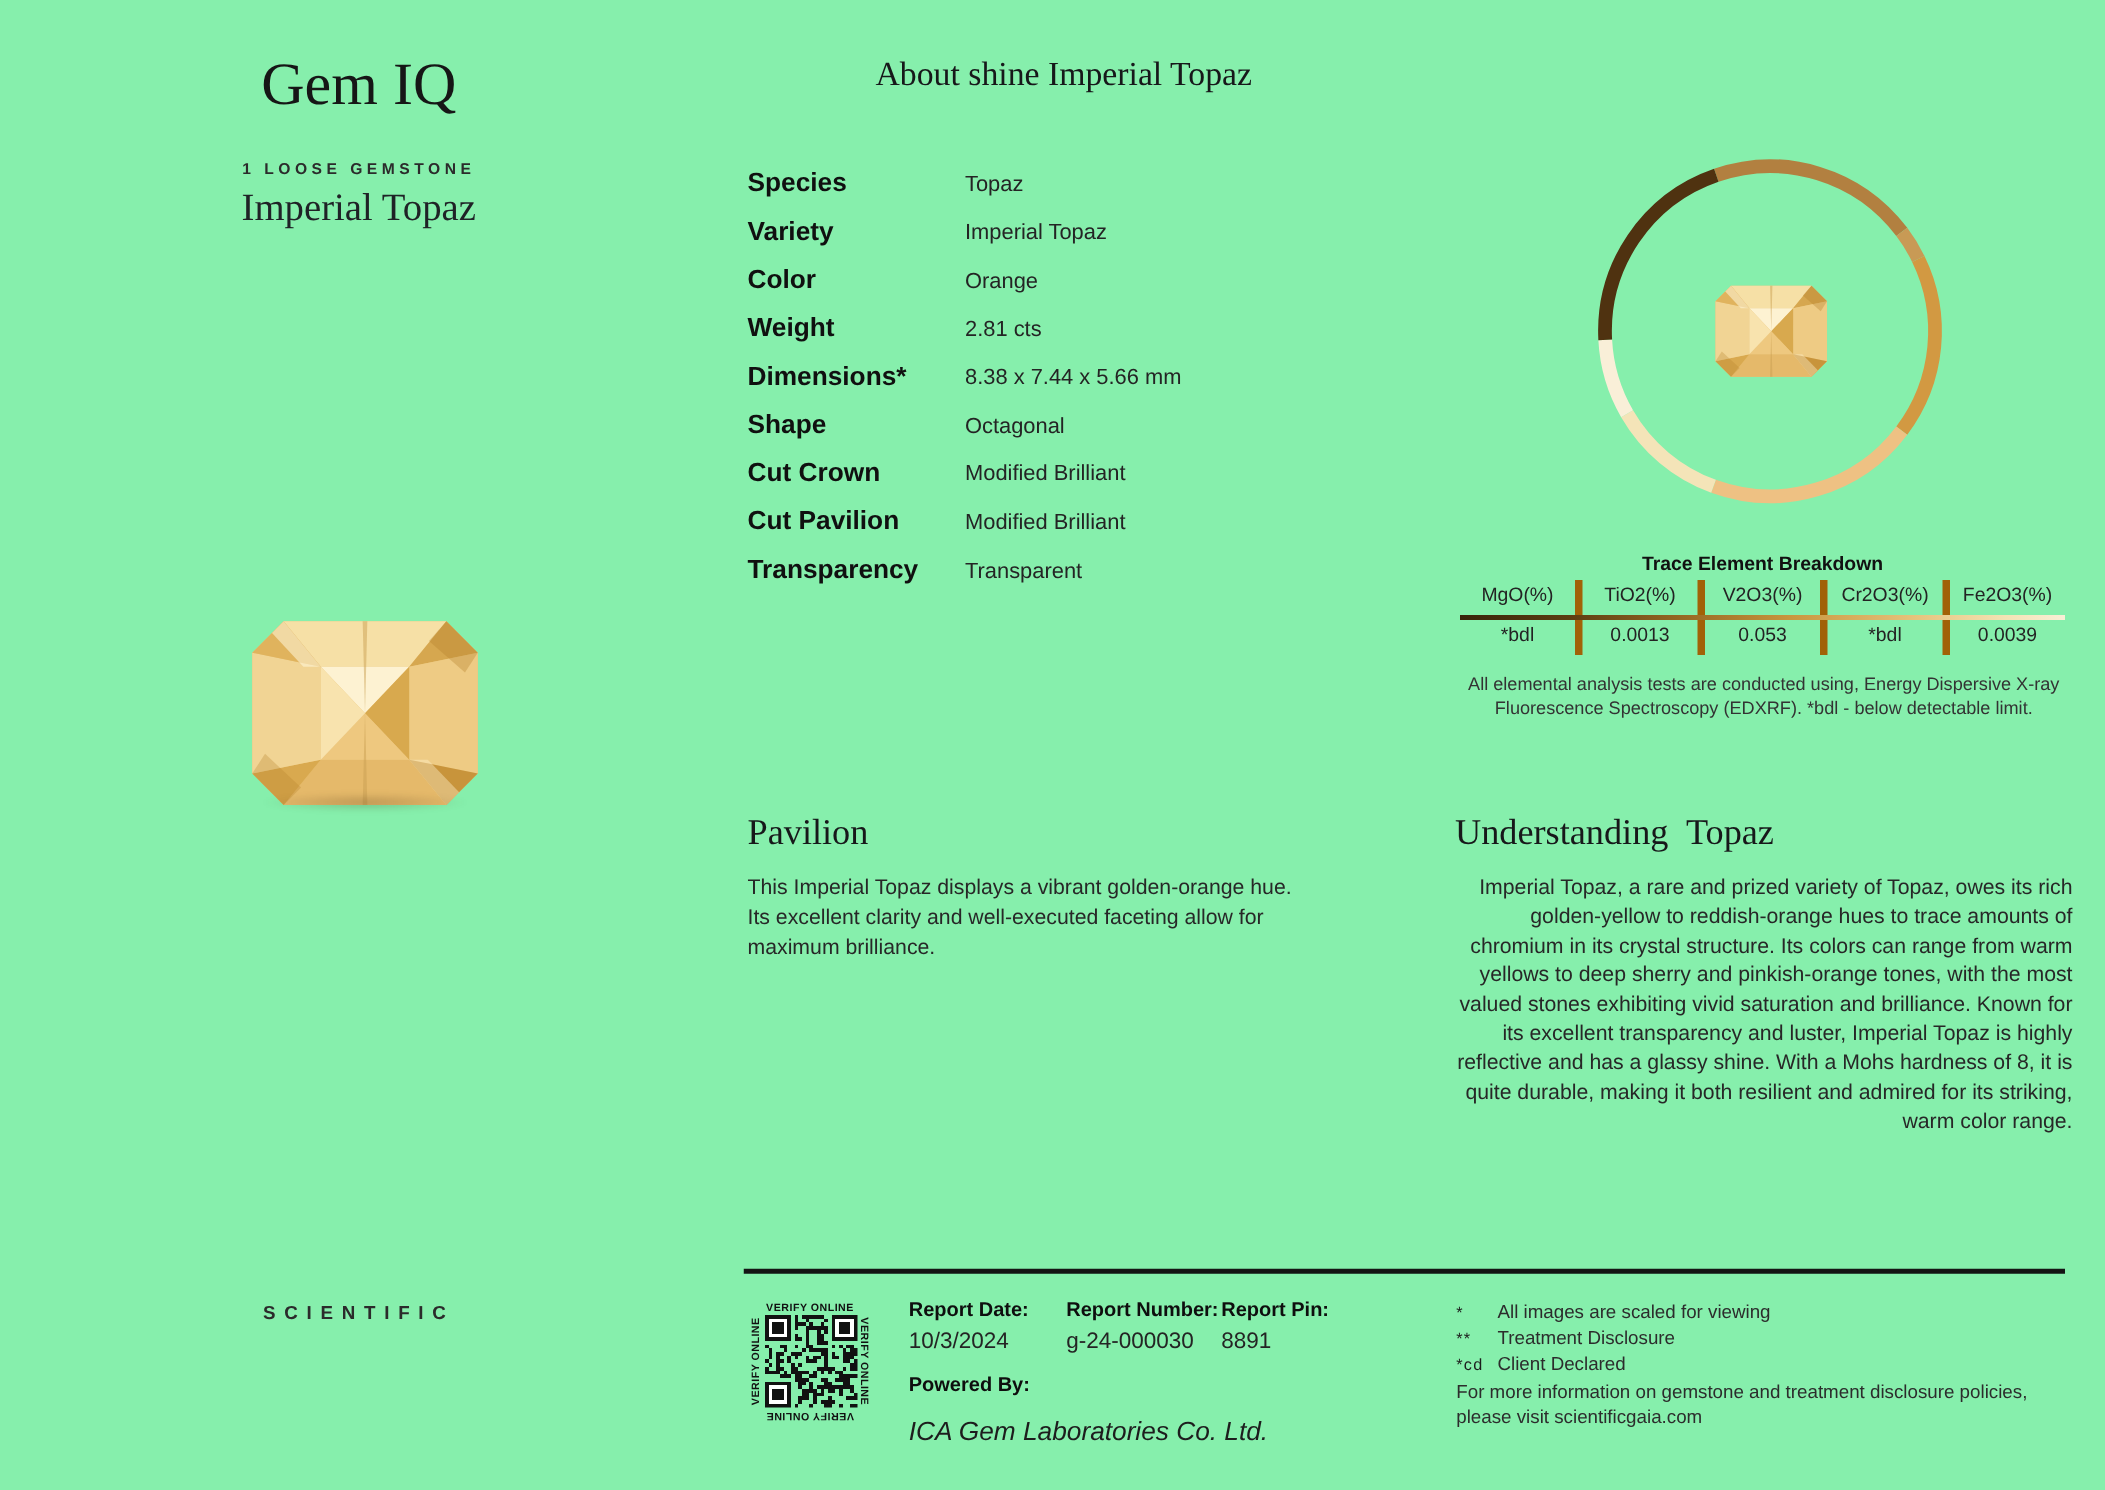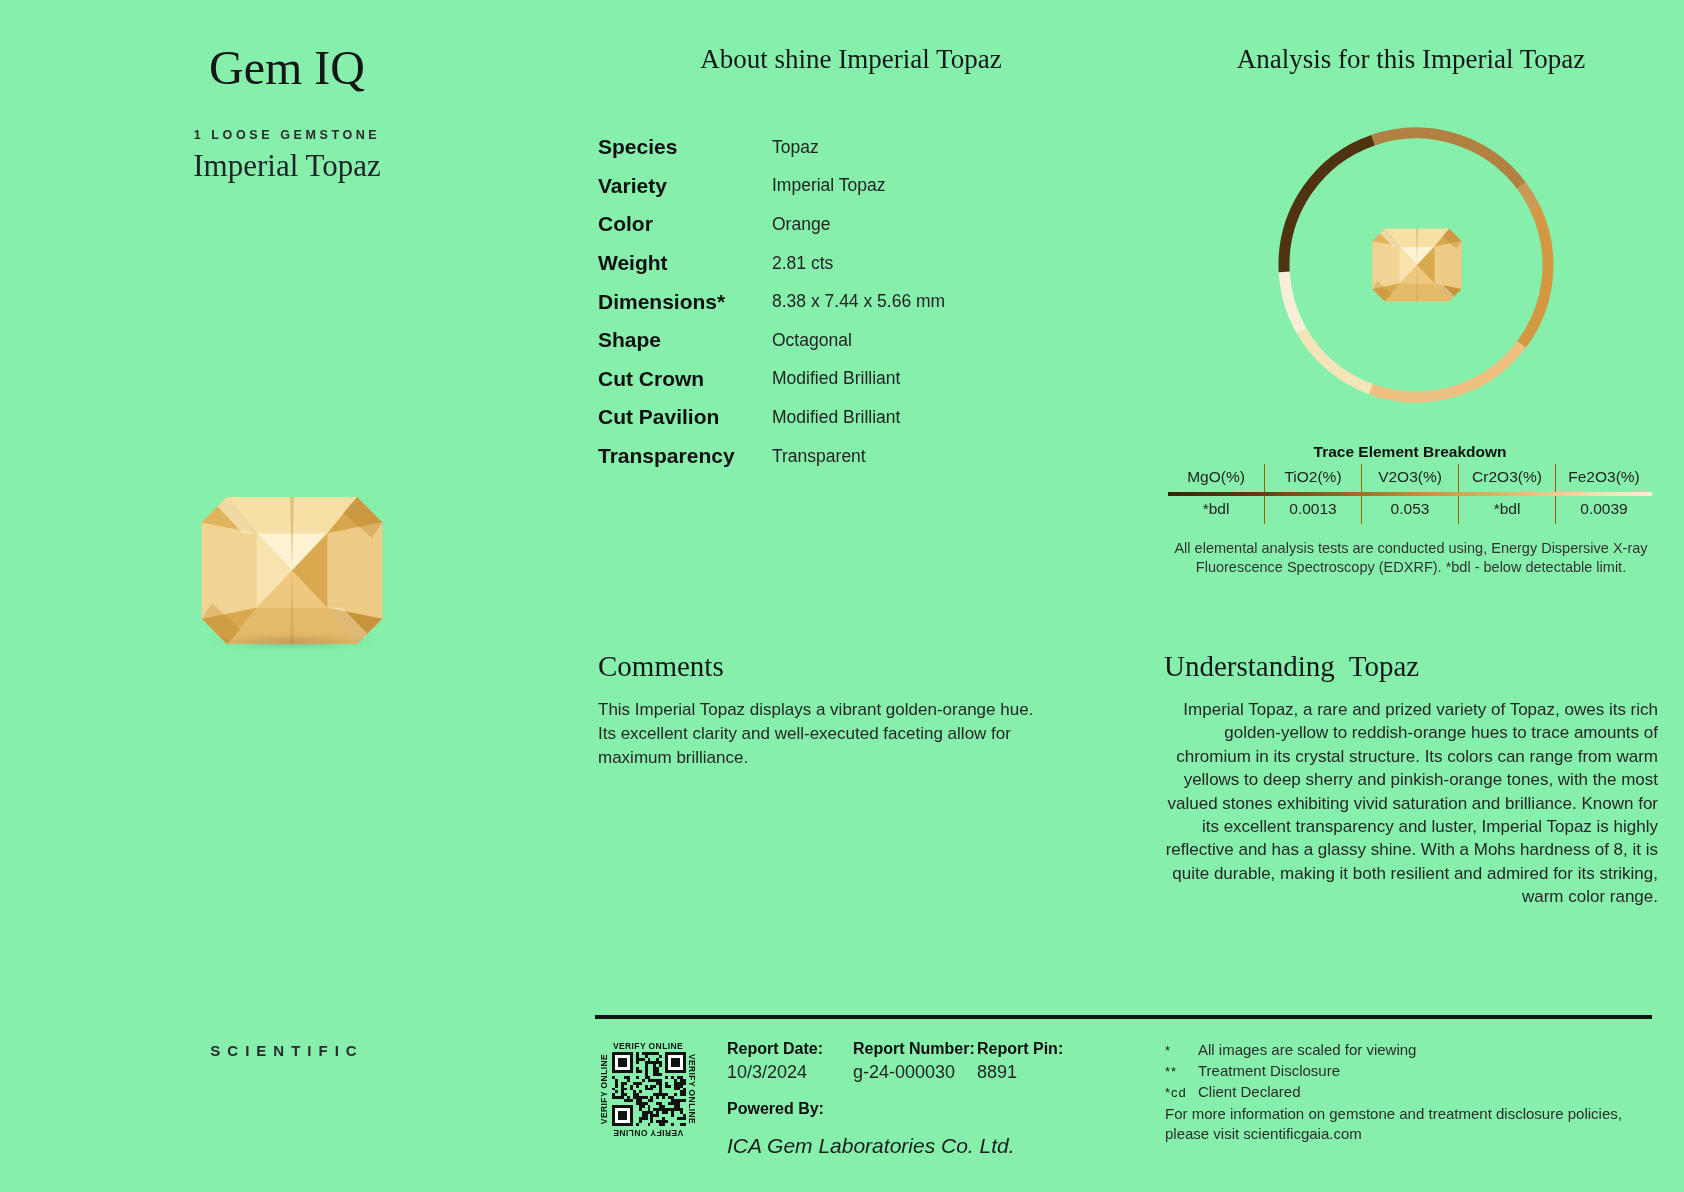--- a/index.html
+++ b/index.html
@@ -39,21 +39,21 @@
   .analysis-heading{position:absolute;left:1160px;top:44px;width:502px;text-align:center;
                     font-size:27px;color:#17181a;}
   .ring-wrap{position:absolute;left:1271px;top:120px;width:290px;height:290px;}
   .ring-gem{position:absolute;left:1371px;top:227px;width:92px;height:76px;}
 
   .trace-title{position:absolute;left:1160px;top:443px;width:500px;text-align:center;
                font-size:15.5px;font-weight:700;color:#111;}
   .trace-table{position:absolute;left:1168px;top:464px;width:484px;}
   .trace-head,.trace-vals{display:flex;}
   .trace-cell{flex:1;text-align:center;font-size:15.5px;color:#232323;padding:4px 0 6px 0;}
-  .trace-head .trace-cell,.trace-vals .trace-cell{border-left:1px solid #a16207;}
+  .trace-head .trace-cell,.trace-vals .trace-cell{border-left:6px solid #a16207;}
   .trace-head .trace-cell:first-child,.trace-vals .trace-cell:first-child{border-left:none;}
   .trace-grad{height:4px;background:linear-gradient(90deg,#38230a 0%,#5c3d11 18%,#9a6b24 38%,
               #c9973f 55%,#e5c37c 75%,#f3e3b4 90%,#f9efd6 100%);}
   .trace-footnote{position:absolute;left:1160px;top:539px;width:502px;text-align:center;
                   font-size:14.5px;line-height:19px;color:#333;white-space:pre-line;}
 
   .under-heading{position:absolute;left:1164px;top:650px;font-size:29px;color:#17181a;white-space:pre-wrap;}
   .under-body{position:absolute;left:1164px;top:698px;width:494px;font-size:17px;
               line-height:23.4px;color:#272727;text-align:right;}
 
@@ -167,24 +167,23 @@
     <div class="about-row">
       <div class="about-label">Cut Pavilion</div>
       <div class="about-value">Modified Brilliant</div>
     </div>
     <div class="about-row">
       <div class="about-label">Transparency</div>
       <div class="about-value">Transparent</div>
     </div>
   </div>
 
-  <div class="comments-heading serif">Comments</div>
+  <div class="comments-heading serif">Pavilion</div>
   <div class="comments-body">This Imperial Topaz displays a vibrant golden-orange hue. Its excellent clarity and well-executed faceting allow for maximum brilliance.</div>
 
-  <div class="analysis-heading serif">Analysis for this Imperial Topaz</div>
 
   <div class="ring-wrap">
     <svg id="ring-svg" width="290" height="290" viewBox="0 0 290 290">
         <path d="M 102.03 20.19 A 132 132 0 0 1 250.42 65.56" fill="none" stroke="#b28040" stroke-width="11"></path>
         <path d="M 250.42 65.56 A 132 132 0 0 1 263.64 87.14" fill="none" stroke="#c89a55" stroke-width="11"></path>
         <path d="M 263.64 87.14 A 132 132 0 0 1 250.42 224.44" fill="none" stroke="#d29942" stroke-width="11"></path>
         <path d="M 250.42 224.44 A 132 132 0 0 1 99.85 269.04" fill="none" stroke="#eec183" stroke-width="11"></path>
         <path d="M 99.85 269.04 A 132 132 0 0 1 30.68 211.00" fill="none" stroke="#f4e4b8" stroke-width="11"></path>
         <path d="M 30.68 211.00 A 132 132 0 0 1 13.18 151.91" fill="none" stroke="#f9efd8" stroke-width="11"></path>
         <path d="M 13.18 151.91 A 132 132 0 0 1 102.03 20.19" fill="none" stroke="#4f3210" stroke-width="11"></path>

